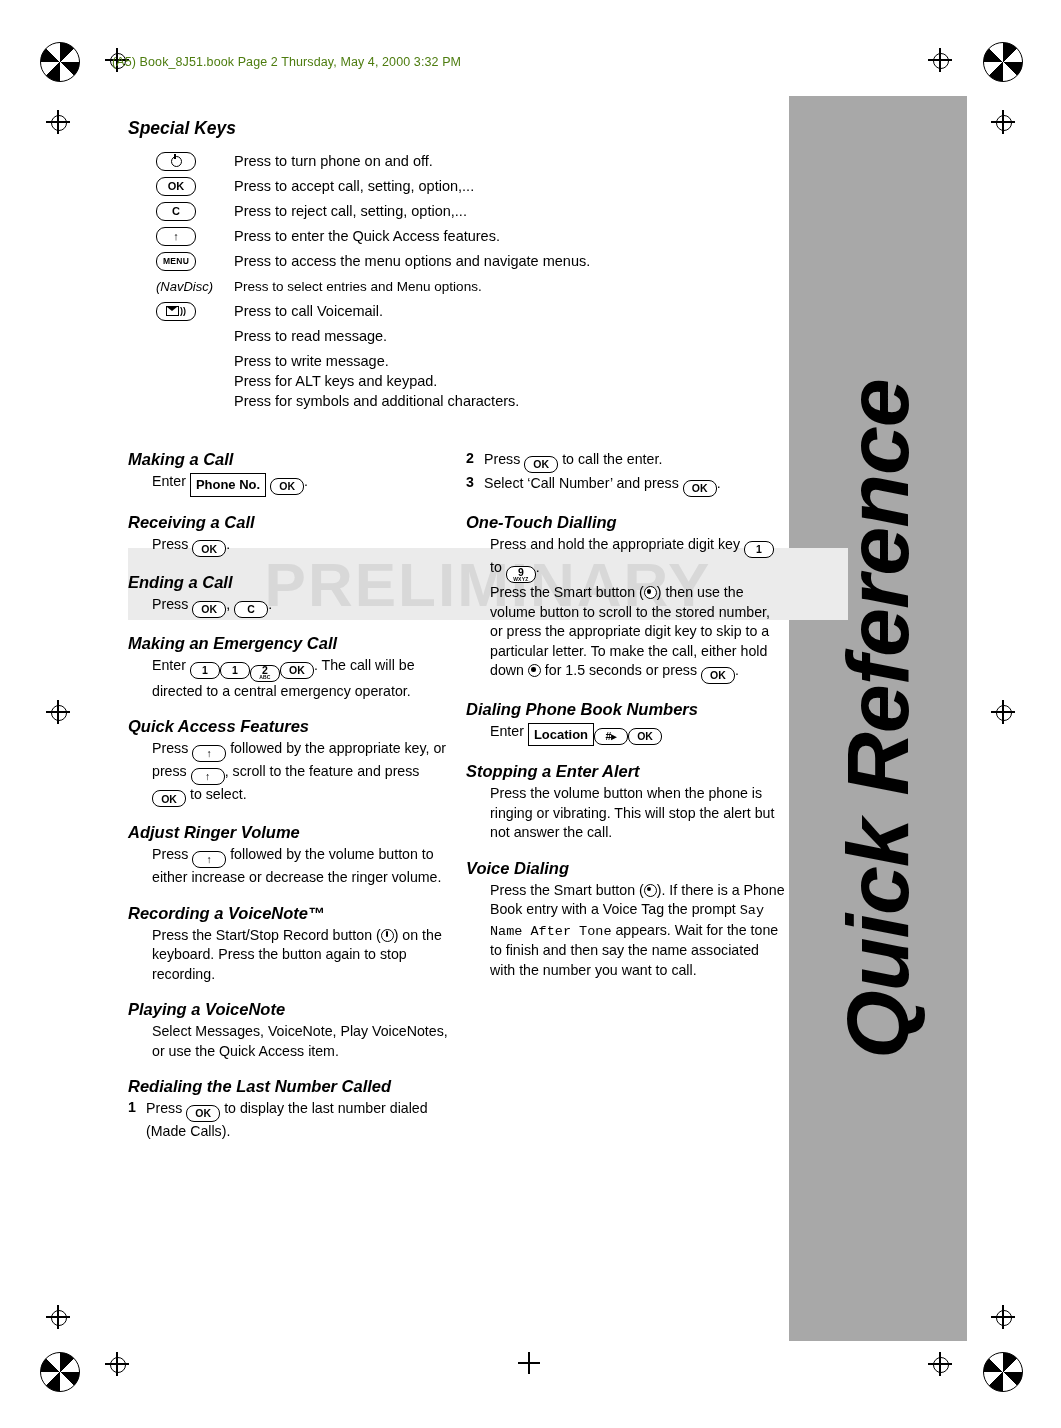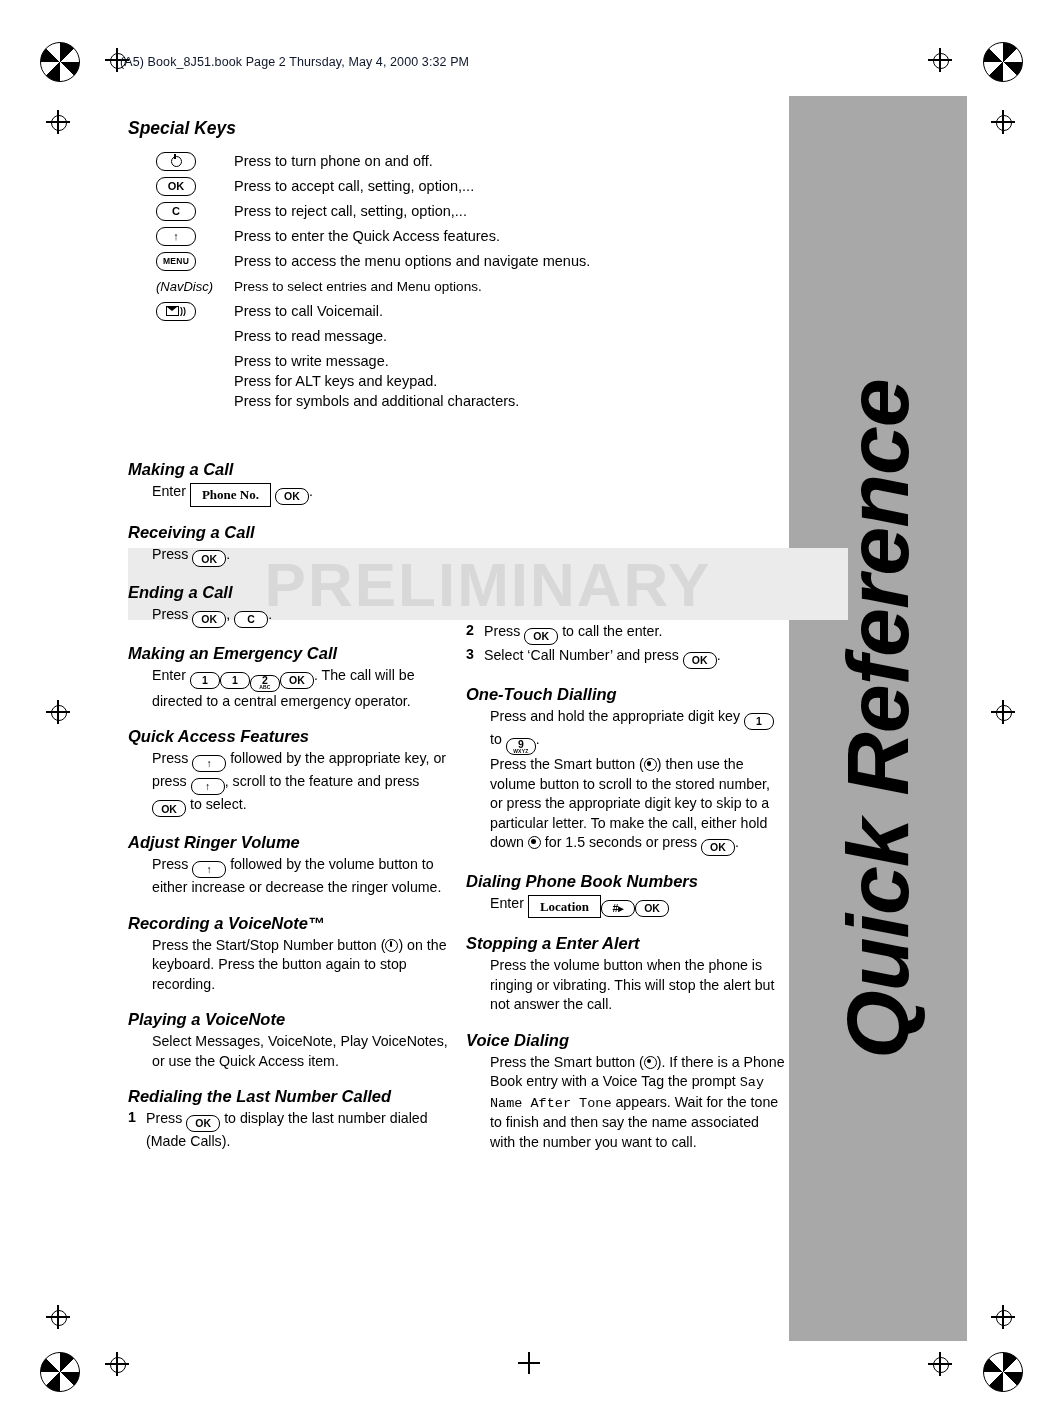--- a/index.html
+++ b/index.html
@@ -22,22 +22,22 @@
   .crosshair:after{top:11px;left:0;height:1.5px;width:24px;}
   .crosshair .ring{position:absolute;left:5px;top:5px;width:14px;height:14px;
     border:1.5px solid #000;border-radius:50%;background:transparent;}
   .cross-plain{position:absolute;width:22px;height:22px;}
   .cross-plain:before,.cross-plain:after{content:"";position:absolute;background:#000;}
   .cross-plain:before{left:10px;top:0;width:1.5px;height:22px;}
   .cross-plain:after{top:10px;left:0;height:1.5px;width:22px;}
 
   
   .filehdr{
-    position:absolute;left:120px;top:55px;
-    font-size:12.5px;color:#0f172a;letter-spacing:.1px;
+    position:absolute;left:112px;top:55px;
+    font-size:12.5px;color:#4d7c0f;letter-spacing:.1px;
     font-family:"Liberation Sans", sans-serif;
   }
 
   
   .sideband{
     position:absolute;left:789px;top:96px;width:178px;height:1245px;
     background:#a8a8a8;
   }
   .sideband-title{
     position:absolute;
@@ -115,38 +115,38 @@
     font-size:10.5px;font-weight:bold;line-height:1;
     height:17px;min-width:34px;padding:0 4px;vertical-align:-4px;
     box-sizing:border-box;
     font-family:"Liberation Sans", sans-serif;
   }
   .ibtn.digit{min-width:30px;flex-direction:column;}
   .ibtn.digit .d{font-size:10.5px;line-height:9px;}
   .ibtn.digit .sub{font-size:5px;line-height:5px;letter-spacing:.2px;}
   .ibox{
     display:inline-block;border:1.3px solid #000;background:#fff;
-    font-family:Liberation Serif, serif;
-    font-weight:bold;font-size:13px;padding:1px 11px;vertical-align:-3px;
+    font-family:Liberation Sans, sans-serif;
+    font-weight:bold;font-size:13px;padding:1px 5px;vertical-align:-3px;
   }
   .smartdot{
     display:inline-block;width:11px;height:11px;border:1.4px solid #000;border-radius:50%;
     position:relative;vertical-align:-2px;background:#fff;
   }
   .smartdot:after{content:"";position:absolute;left:2.2px;top:2.2px;width:4.5px;height:4.5px;
     background:#000;border-radius:50%;}
   .micdot{
     display:inline-block;width:11px;height:11px;border:1.4px solid #000;border-radius:50%;
     position:relative;vertical-align:-2px;background:#fff;
   }
   .micdot:after{content:"";position:absolute;left:4px;top:1.5px;width:2px;height:5.5px;
     background:#000;border-radius:1px;}
 
   
-  .cols{position:absolute;left:128px;top:460px;width:660px;display:flex;gap:18px;z-index:2;align-items:flex-end;}
+  .cols{position:absolute;left:128px;top:450px;width:660px;display:flex;gap:18px;z-index:2;}
   .col{width:320px;}
   .col p{font-size:14.2px;line-height:19.5px;margin:0 0 0 0;color:#000;}
   .col .body{margin-left:24px;}
   .col h3{
     font-family:"Liberation Sans", sans-serif;
     font-weight:bold;font-style:italic;font-size:16.5px;
     margin:16px 0 3px 0;color:#000;line-height:19px;
   }
   .col h3.first{margin-top:0;}
   .numrow{display:flex;margin-bottom:1px;}
@@ -344,21 +344,21 @@
     <div class="body">
       <p>
         <span>Press</span>
         <span class="ibtn">↑</span>
         <span>followed by the volume button to either increase or decrease the ringer volume.</span>
       </p>
     </div>
 
     <h3>Recording a VoiceNote™</h3>
     <div class="body">
-      <p><span>Press the Start/Stop Number button (</span><span class="micdot"></span><span>) on the keyboard. Press the button again to stop recording.</span></p>
+      <p><span>Press the Start/Stop Record button (</span><span class="micdot"></span><span>) on the keyboard. Press the button again to stop recording.</span></p>
     </div>
 
     <h3>Playing a VoiceNote</h3>
     <div class="body">
       <p>Select Messages, VoiceNote, Play VoiceNotes, or use the Quick Access item.</p>
     </div>
 
     <h3>Redialing the Last Number Called</h3>
     <div class="body" style="margin-left:0;">
       <div class="numrow">

